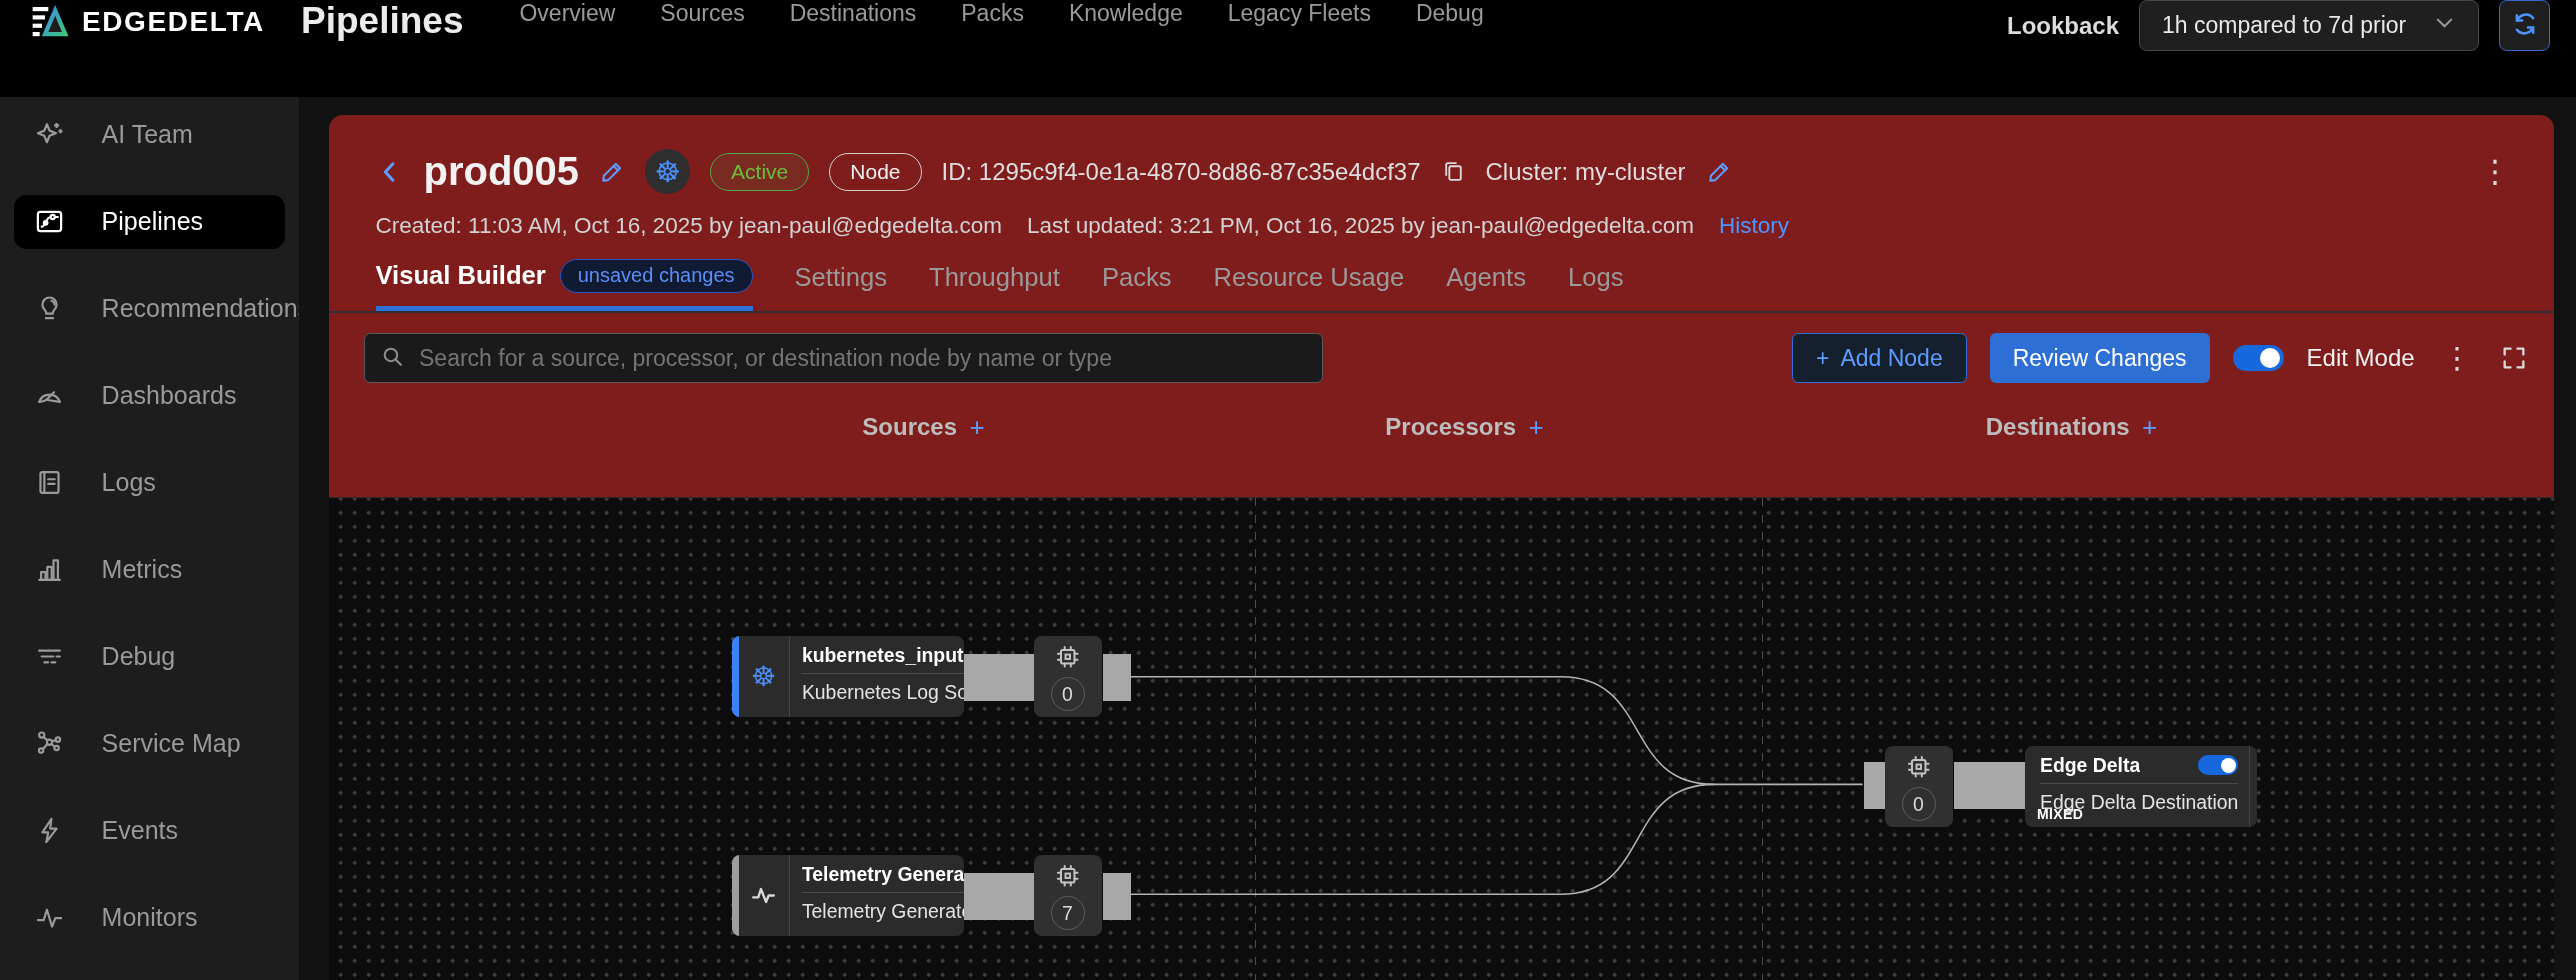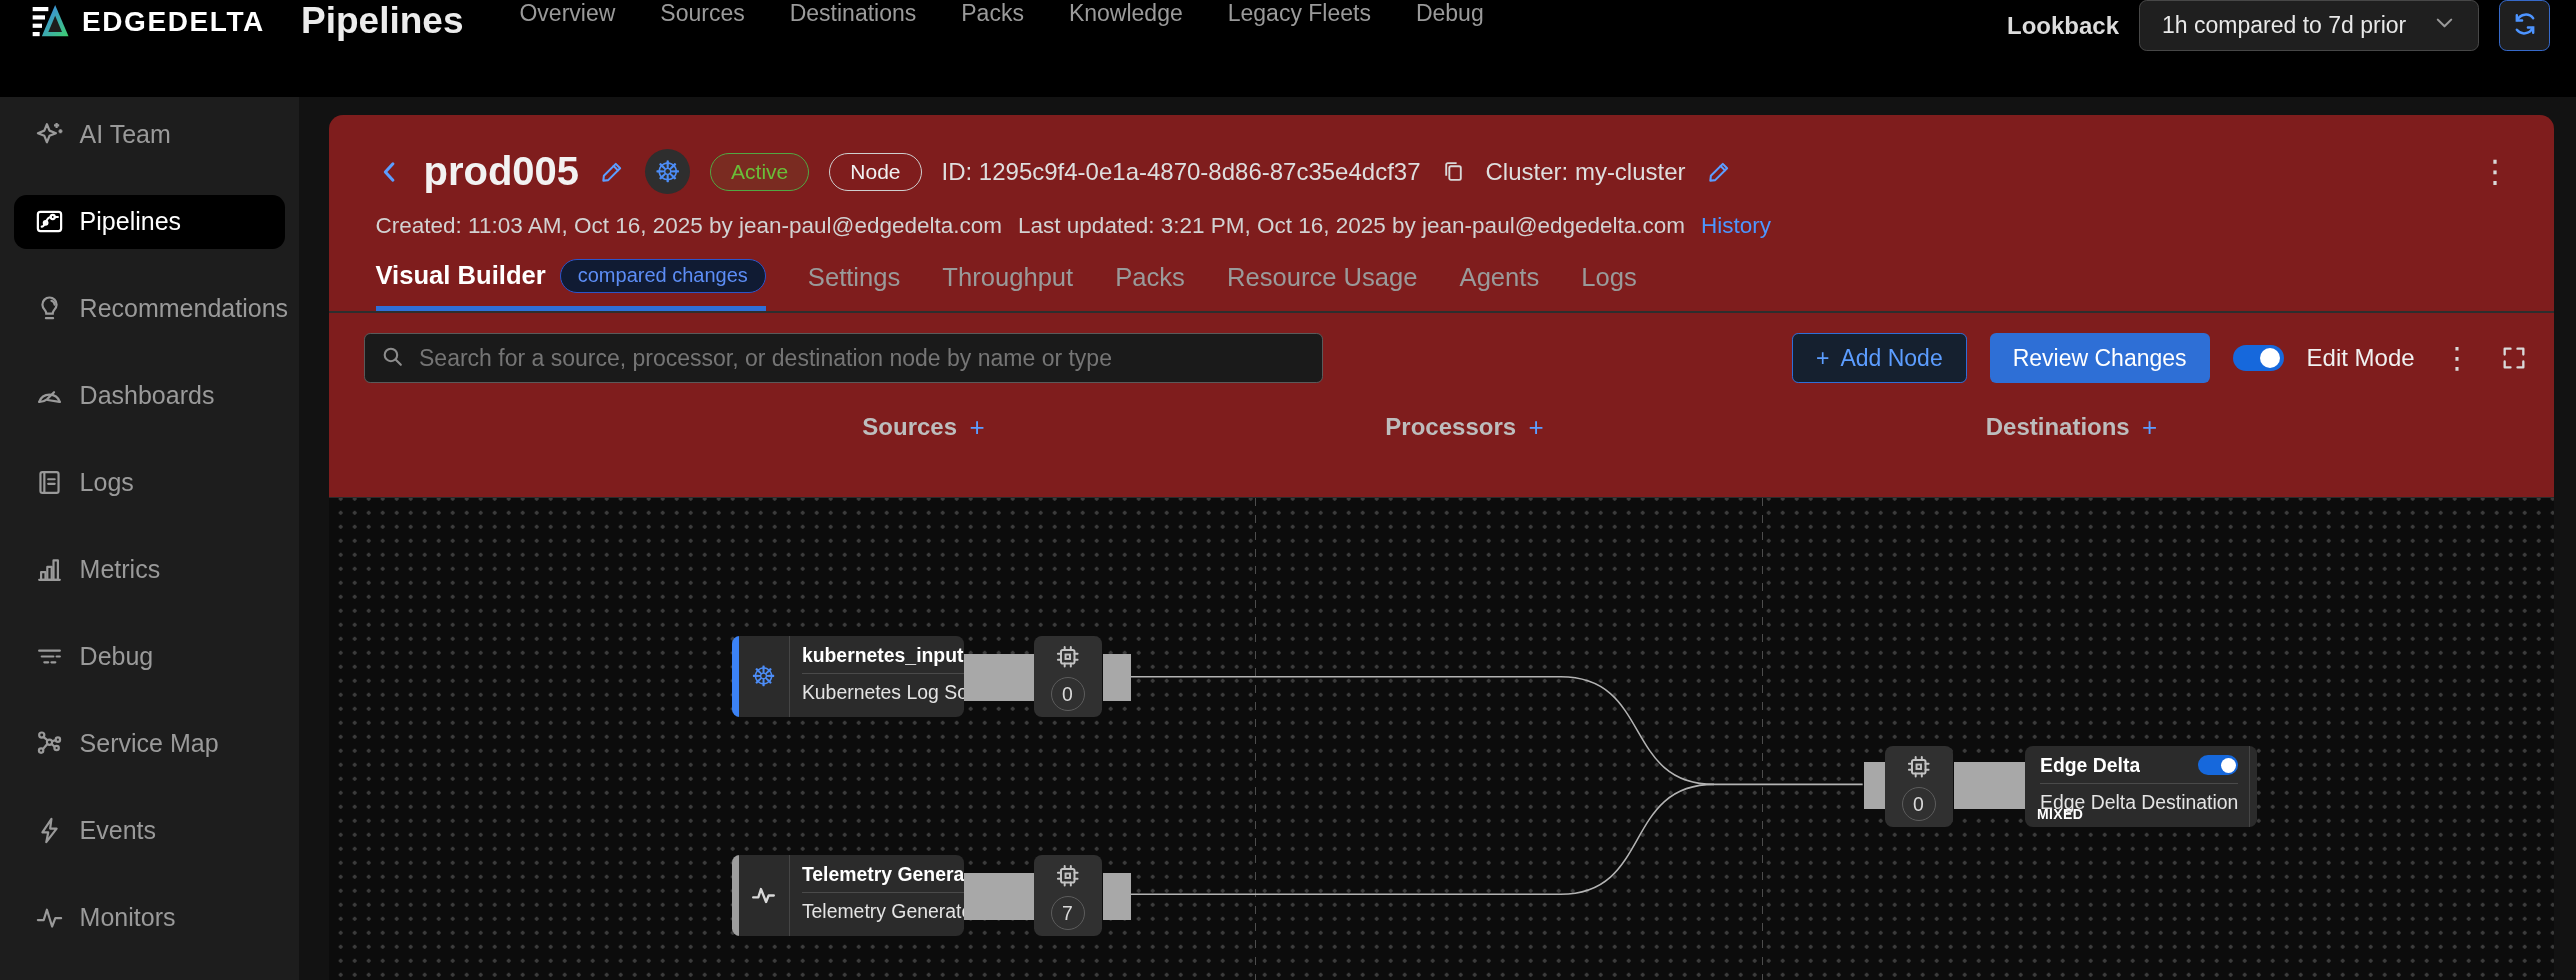--- a/index.html
+++ b/index.html
@@ -19,21 +19,21 @@
   .lookback-select { width:340px; height:51px; border:1.6px solid #474747; border-radius:7.8px;
     background:#1f1f1f; display:flex; align-items:center; justify-content:space-between;
     padding:0 22px; cursor:pointer; }
   .lookback-select span { font-size:23px; color:#e8e8e8; }
   .refresh-btn { width:51px; height:51px; border:1.6px solid #3669c9; border-radius:7.8px;
     display:flex; align-items:center; justify-content:center; cursor:pointer; background:#1f1f1f; }
 
   
   .sidebar { position:absolute; left:0; top:97px; width:299px; height:884px;
     background:#1d1d1d; padding-top:6.2px; }
-  .side-item { display:flex; align-items:center; gap:13px; height:54px; margin:33px 14px 0 14px;
+  .side-item { display:flex; align-items:center; gap:35px; height:54px; margin:33px 14px 0 14px;
     padding-left:18.6px; border-radius:12.4px; cursor:pointer; }
   .side-item:first-child { margin-top:4.7px; }
   .side-item .lbl { font-size:25px; color:#9a9a9a; white-space:nowrap; }
   .side-item.active { background:#000; }
   .side-item.active .lbl { color:#fff; }
   .side-icon { width:34px; height:34px; flex:0 0 34px; display:flex; align-items:center; justify-content:center; }
   .side-icon svg { stroke:#9a9a9a; }
   .side-item.active .side-icon svg { stroke:#fff; }
 
   
@@ -47,21 +47,21 @@
   .icon-btn { cursor:pointer; display:flex; align-items:center; justify-content:center; }
   .k8s-circle { width:45px; height:45px; border-radius:50%; background:#2e2e2e;
     display:flex; align-items:center; justify-content:center; }
   .k8s-glyph { font-size:29.5px; color:#4d8df7; line-height:1; }
   .pill { border-radius:775px; padding:6.2px 20px; font-size:21px; display:flex; align-items:center; }
   .pill.active-pill { border:1.6px solid #52a843; color:#6abe39; background:rgba(82,168,67,.10); }
   .pill.node-pill { border:1.6px solid #cfcfcf; color:#f0f0f0; }
   .meta-id { font-size:24px; color:#dedede; }
   .kebab { margin-left:auto; font-size:31px; color:#d9d9d9; cursor:pointer; line-height:1; }
 
-  .created-row { display:flex; align-items:flex-start; gap:16px; padding:14px 47px 0 47px; }
+  .created-row { display:flex; align-items:flex-start; gap:25px; padding:14px 47px 0 47px; }
   .created-row .meta { font-size:22.5px; color:#d2d2d2; }
   .history-link { font-size:22.5px; color:#4d96ff; cursor:pointer; }
 
   .tabs-row { display:flex; align-items:flex-end; gap:42px; padding:20px 47px 0 47px;
     border-bottom:2.3px solid #2e2e2e; height:74px; }
   .tab { font-size:25.6px; color:#9a9a9a; padding-bottom:18.6px; cursor:pointer; white-space:nowrap; }
   .tab.active-tab { color:#fff; font-weight:600; display:flex; align-items:center; gap:14px;
     border-bottom:5.4px solid #2f6fd8; padding-bottom:13px; }
   .unsaved-pill { font-size:20px; font-weight:400; color:#5c8df5; border:1.6px solid #2c55c9;
     background:#101b33; border-radius:775px; padding:4.7px 17px; }
@@ -330,21 +330,21 @@
 
     <div class="created-row">
       <span class="meta">Created: 11:03 AM, Oct 16, 2025 by jean-paul@edgedelta.com</span>
       <span class="meta">Last updated: 3:21 PM, Oct 16, 2025 by jean-paul@edgedelta.com</span>
       <span class="history-link">History</span>
     </div>
 
     <div class="tabs-row">
       <div class="tab active-tab">
         <span>Visual Builder</span>
-        <span class="unsaved-pill">compared changes</span>
+        <span class="unsaved-pill">unsaved changes</span>
       </div>
       <div class="tab">Settings</div>
       <div class="tab">Throughput</div>
       <div class="tab">Packs</div>
       <div class="tab">Resource Usage</div>
       <div class="tab">Agents</div>
       <div class="tab">Logs</div>
     </div>
 
     <div class="toolbar-row">

